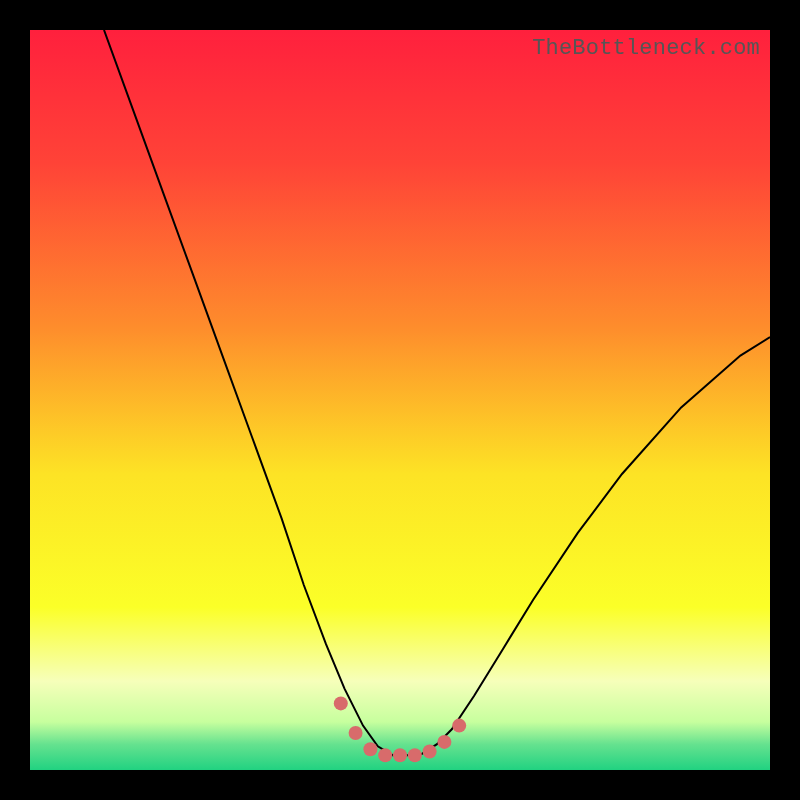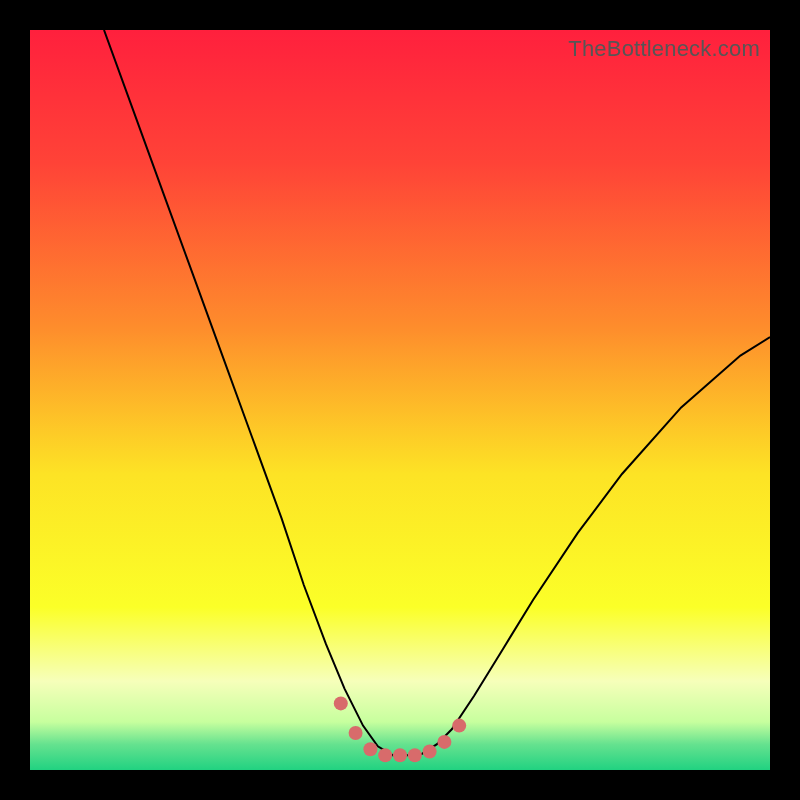--- a/index.html
+++ b/index.html
@@ -25,21 +25,21 @@
     position: absolute;
     left: 0;
     top: 0;
     width: 100%;
     height: 100%;
   }
   .watermark {
     position: absolute;
     top: 6px;
     right: 10px;
-    font-family: Liberation Sans, sans-serif;
+    font-family: Liberation Mono, monospace;
     font-size: 22px;
     font-weight: 500;
     color: #565656;
     letter-spacing: 0.2px;
   }
   svg.curves {
     position: absolute;
     left: 0;
     top: 0;
     width: 100%;

